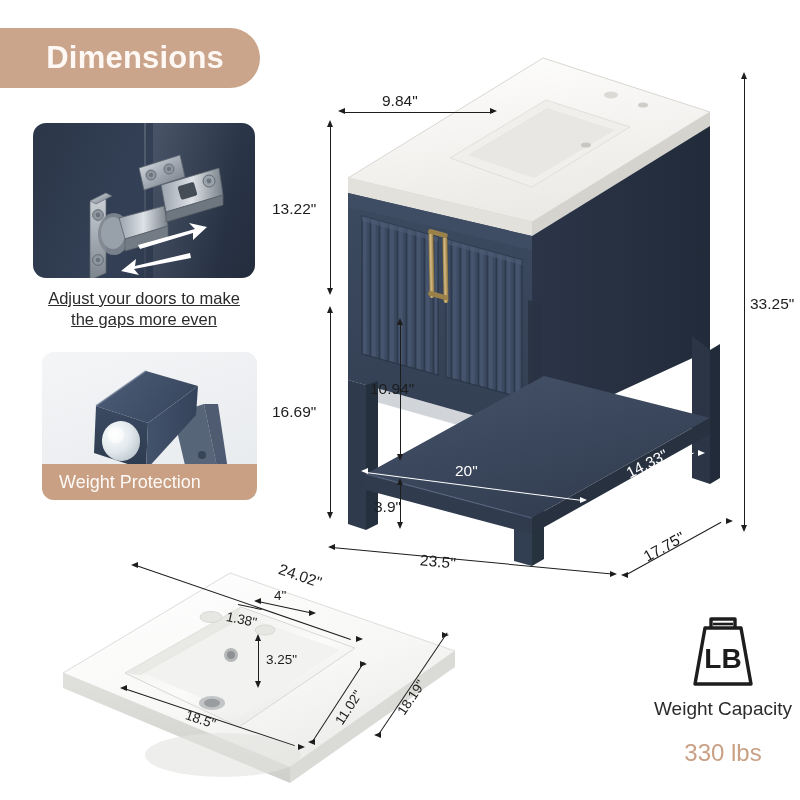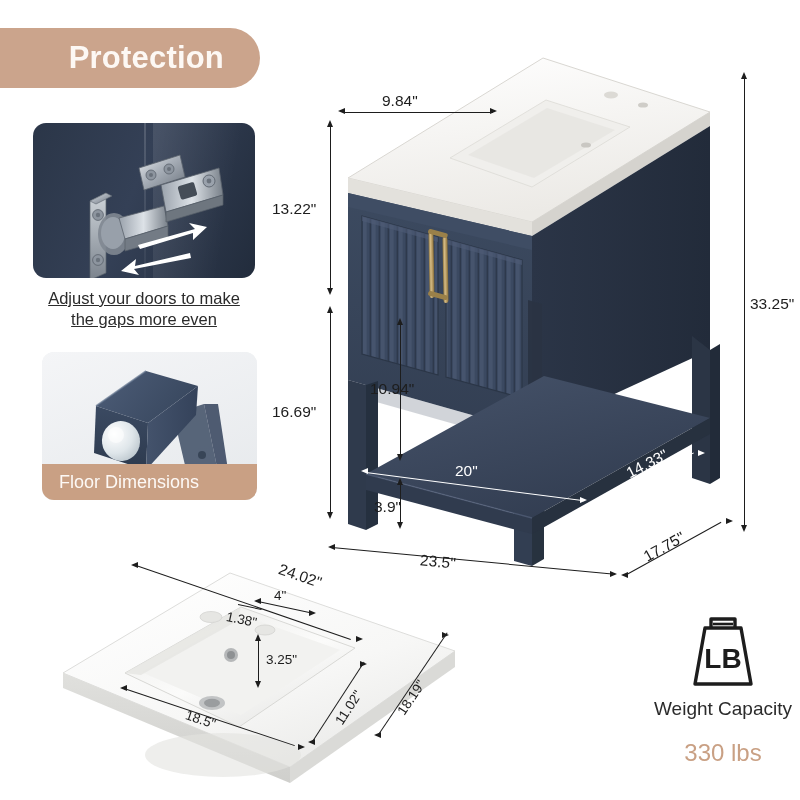--- a/index.html
+++ b/index.html
@@ -66,21 +66,21 @@
   #weight-block{left:628px;top:610px;width:190px;text-align:center;}
   #weight-title{font-size:19px;color:#2b2b2b;margin-top:8px;}
   #weight-value{font-size:24px;color:#c9a084;margin-top:19px;}
 </style>
 </head>
 <body>
 
 <div id="stage">
 
   <div class="abs" id="dimensions-pill">
-    <span>Protection</span>
+    <span>Dimensions</span>
   </div>
 
   <div class="abs" id="hinge-card">
     <div class="hinge-seam"></div>
     <div class="hinge-sheen"></div>
     <svg width="222" height="155" viewBox="0 0 222 155" style="position:absolute;left:0;top:0">
       <defs>
         <linearGradient id="mt1" x1="0" y1="0" x2="1" y2="1">
           <stop offset="0" stop-color="#e9ecef"></stop>
             <stop offset="0.45" stop-color="#a8afb8"></stop>
@@ -166,21 +166,21 @@
       <path d="M54 54 L106 71 L104 118 L52 101 Z" fill="url(#lgFront)"></path>
 
       <path d="M106 71 L156 34 L154 63 L104 118 Z" fill="url(#lgSide)"></path>
 
       <ellipse cx="79" cy="89" rx="19" ry="20" fill="url(#padG)" transform="rotate(-8 79 89)"></ellipse>
       <ellipse cx="74" cy="83" rx="8" ry="8" fill="#ffffff" opacity="0.55"></ellipse>
 
       <path d="M54 54 L104 19" stroke="#64758f" stroke-width="1.6" fill="none" opacity="0.7"></path>
     </svg>
     <div id="floor-caption">
-      <span>Floor Dimensions</span>
+      <span>Weight Protection</span>
     </div>
   </div>
 
   <svg class="abs" style="left:300px;top:50px" width="430" height="520" viewBox="0 0 430 520">
     <defs>
       <linearGradient id="topG" x1="0" y1="0" x2="0.3" y2="1">
         <stop offset="0" stop-color="#ffffff"></stop>
           <stop offset="1" stop-color="#eceae6"></stop>
       </linearGradient>
       <linearGradient id="frontG" x1="0" y1="0" x2="0" y2="1">

